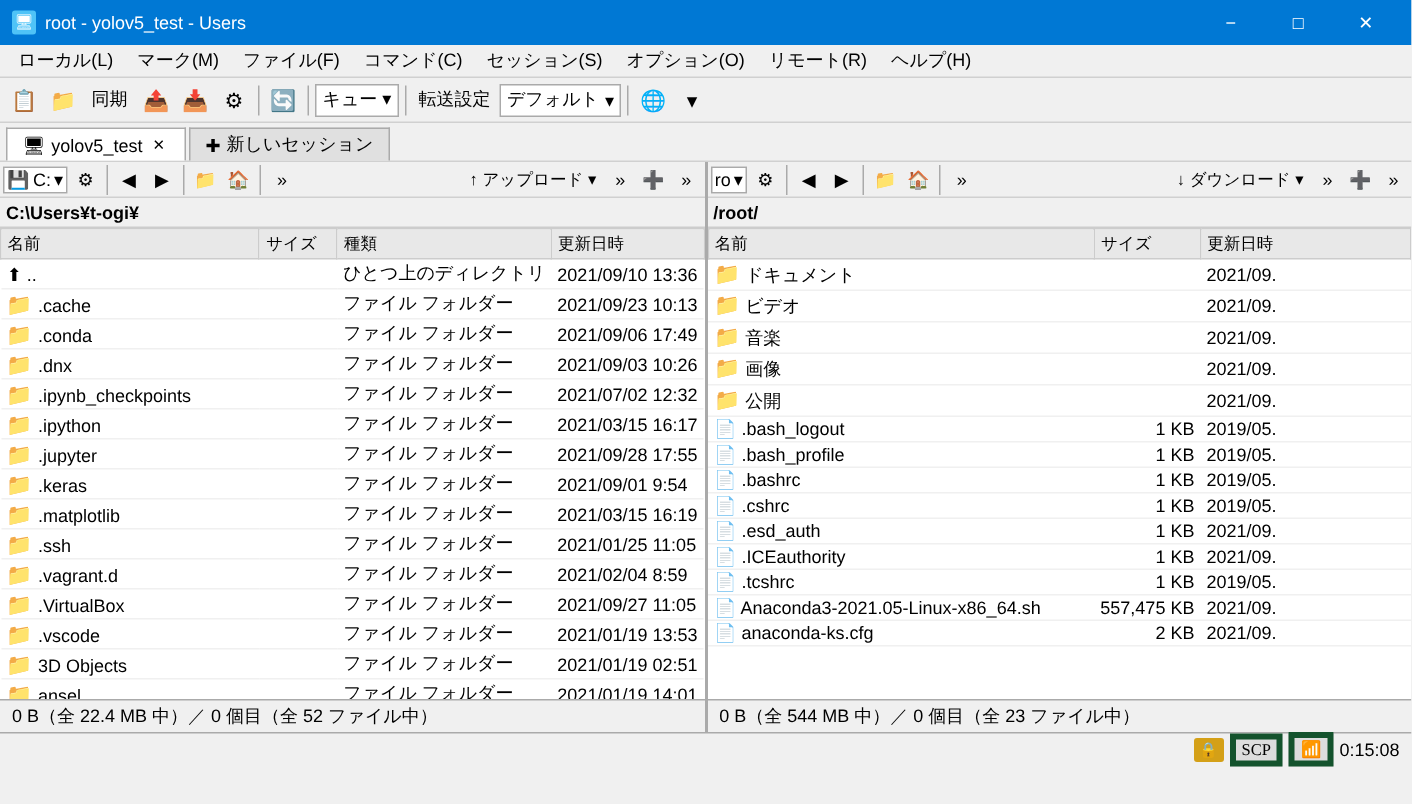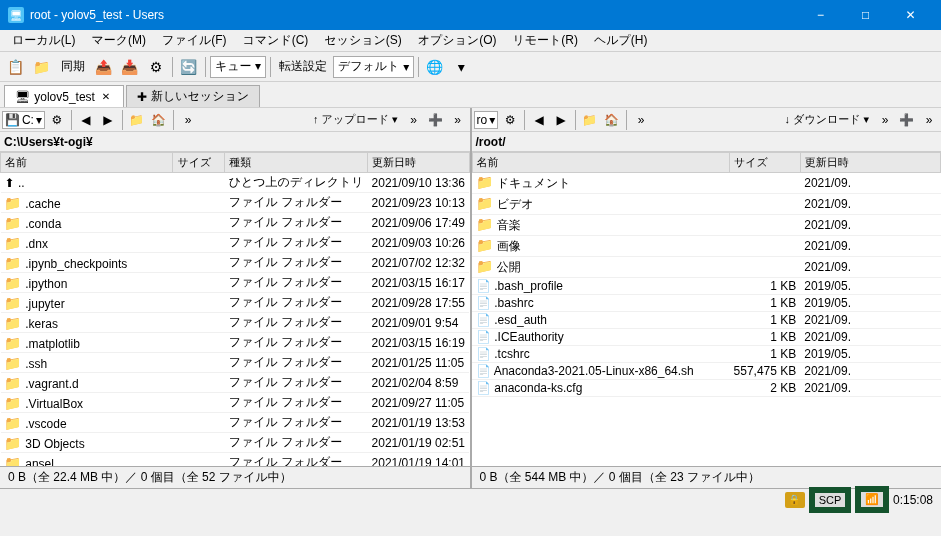--- a/index.html
+++ b/index.html
@@ -229,23 +229,24 @@
       background: #d4a017;
       border-radius: 2px;
       display: flex;
       align-items: center;
       justify-content: center;
       color: white;
       font-size: 10px;
     }
     .scp-badge {
       background: #ddd;
-      border: 6px solid #14532d;
+      border: 4px solid #14532d;
       padding: 1px 4px;
       font-size: 11px;
+      font-family: Liberation Serif, serif;
     }
 
     .panel-tb-btn {
       width: 20px;
       height: 20px;
       background: transparent;
       border: 1px solid transparent;
       cursor: pointer;
       display: flex;
       align-items: center;
@@ -543,26 +544,36 @@
       <td class="col-name-r"><span style="color:#ffc107;font-size:14px;">📁</span> 画像</td>
       <td class="col-size-r" style="text-align:right;"></td>
       <td class="col-date-r">2021/09.</td>
     </tr>
               <tr>
       <td class="col-name-r"><span style="color:#ffc107;font-size:14px;">📁</span> 公開</td>
       <td class="col-size-r" style="text-align:right;"></td>
       <td class="col-date-r">2021/09.</td>
     </tr>
               <tr>
+      <td class="col-name-r"><span style="color:#999;font-size:12px;">📄</span> .bash_logout</td>
+      <td class="col-size-r" style="text-align:right;">1 KB</td>
+      <td class="col-date-r">2019/05.</td>
+    </tr>
+              <tr>
       <td class="col-name-r"><span style="color:#999;font-size:12px;">📄</span> .bash_profile</td>
       <td class="col-size-r" style="text-align:right;">1 KB</td>
       <td class="col-date-r">2019/05.</td>
     </tr>
               <tr>
       <td class="col-name-r"><span style="color:#999;font-size:12px;">📄</span> .bashrc</td>
+      <td class="col-size-r" style="text-align:right;">1 KB</td>
+      <td class="col-date-r">2019/05.</td>
+    </tr>
+              <tr>
+      <td class="col-name-r"><span style="color:#999;font-size:12px;">📄</span> .cshrc</td>
       <td class="col-size-r" style="text-align:right;">1 KB</td>
       <td class="col-date-r">2019/05.</td>
     </tr>
               <tr>
       <td class="col-name-r"><span style="color:#999;font-size:12px;">📄</span> .esd_auth</td>
       <td class="col-size-r" style="text-align:right;">1 KB</td>
       <td class="col-date-r">2021/09.</td>
     </tr>
               <tr>
       <td class="col-name-r"><span style="color:#999;font-size:12px;">📄</span> .ICEauthority</td>

